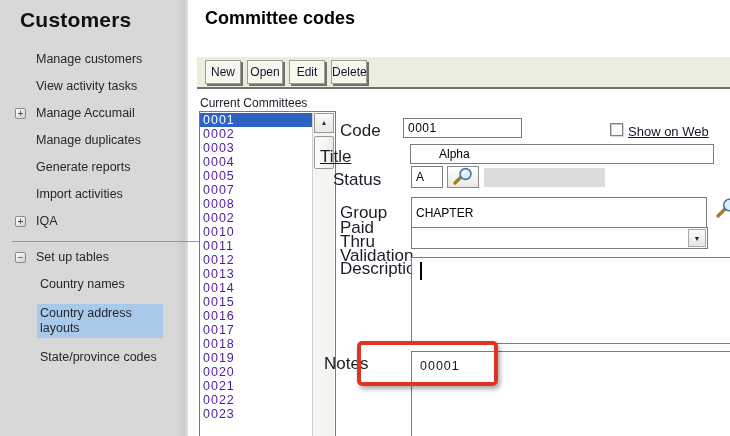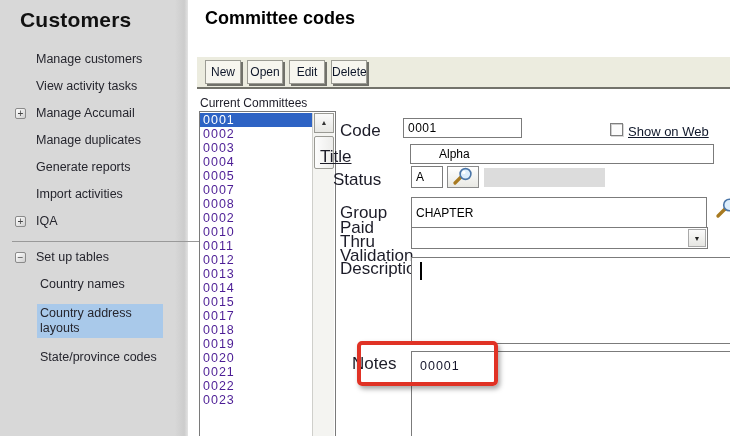--- a/index.html
+++ b/index.html
@@ -147,41 +147,42 @@
       <div class="row">0005</div>
       <div class="row">0007</div>
       <div class="row">0008</div>
       <div class="row">0002</div>
       <div class="row">0010</div>
       <div class="row">0011</div>
       <div class="row">0012</div>
       <div class="row">0013</div>
       <div class="row">0014</div>
       <div class="row">0015</div>
+      <div class="row">0016</div>
       <div class="row">0017</div>
       <div class="row">0018</div>
       <div class="row">0019</div>
       <div class="row">0020</div>
       <div class="row">0021</div>
       <div class="row">0022</div>
       <div class="row">0023</div>
     </div>
   <div class="lb-scroll">
     <div class="lb-up">▲</div>
     <div class="lb-thumb"></div>
   </div>
 </div>
 
 <div class="flabel" style="left:340px;top:124px;width:58px;">Code</div>
 <div class="flabel" style="left:320px;top:150px;width:68px;text-decoration:underline;">Title</div>
 <div class="flabel" style="left:333px;top:173px;width:68px;">Status</div>
 <div class="flabel" style="left:340px;top:206px;width:68px;">Group</div>
 <div class="flabel" style="left:340px;top:221px;width:68px;">Paid Thru Validation</div>
 <div class="flabel" style="left:340px;top:262px;width:68px;">Description</div>
-<div class="flabel" style="left:352px;top:357px;width:64px;">Notes</div>
+<div class="flabel" style="left:324px;top:357px;width:64px;">Notes</div>
 
 <input class="field" style="left: 403px; top: 118px; width: 119px; height: 20px; letter-spacing: 0.5px;" value="0001">
 
 <div class="checkbox" style="left:610px;top:123px;"></div>
 <div class="cb-label" style="left:628px;top:124px;">Show on Web</div>
 
 <input class="field" style="left: 410px; top: 144px; width: 304px; height: 20px; padding-left: 28px;" value="Alpha">
 
 <input class="field" style="left: 411px; top: 166px; width: 32px; height: 22px;" value="A">
 <button class="lk-btn" style="left:447px;top:166px;width:32px;height:22px;">

